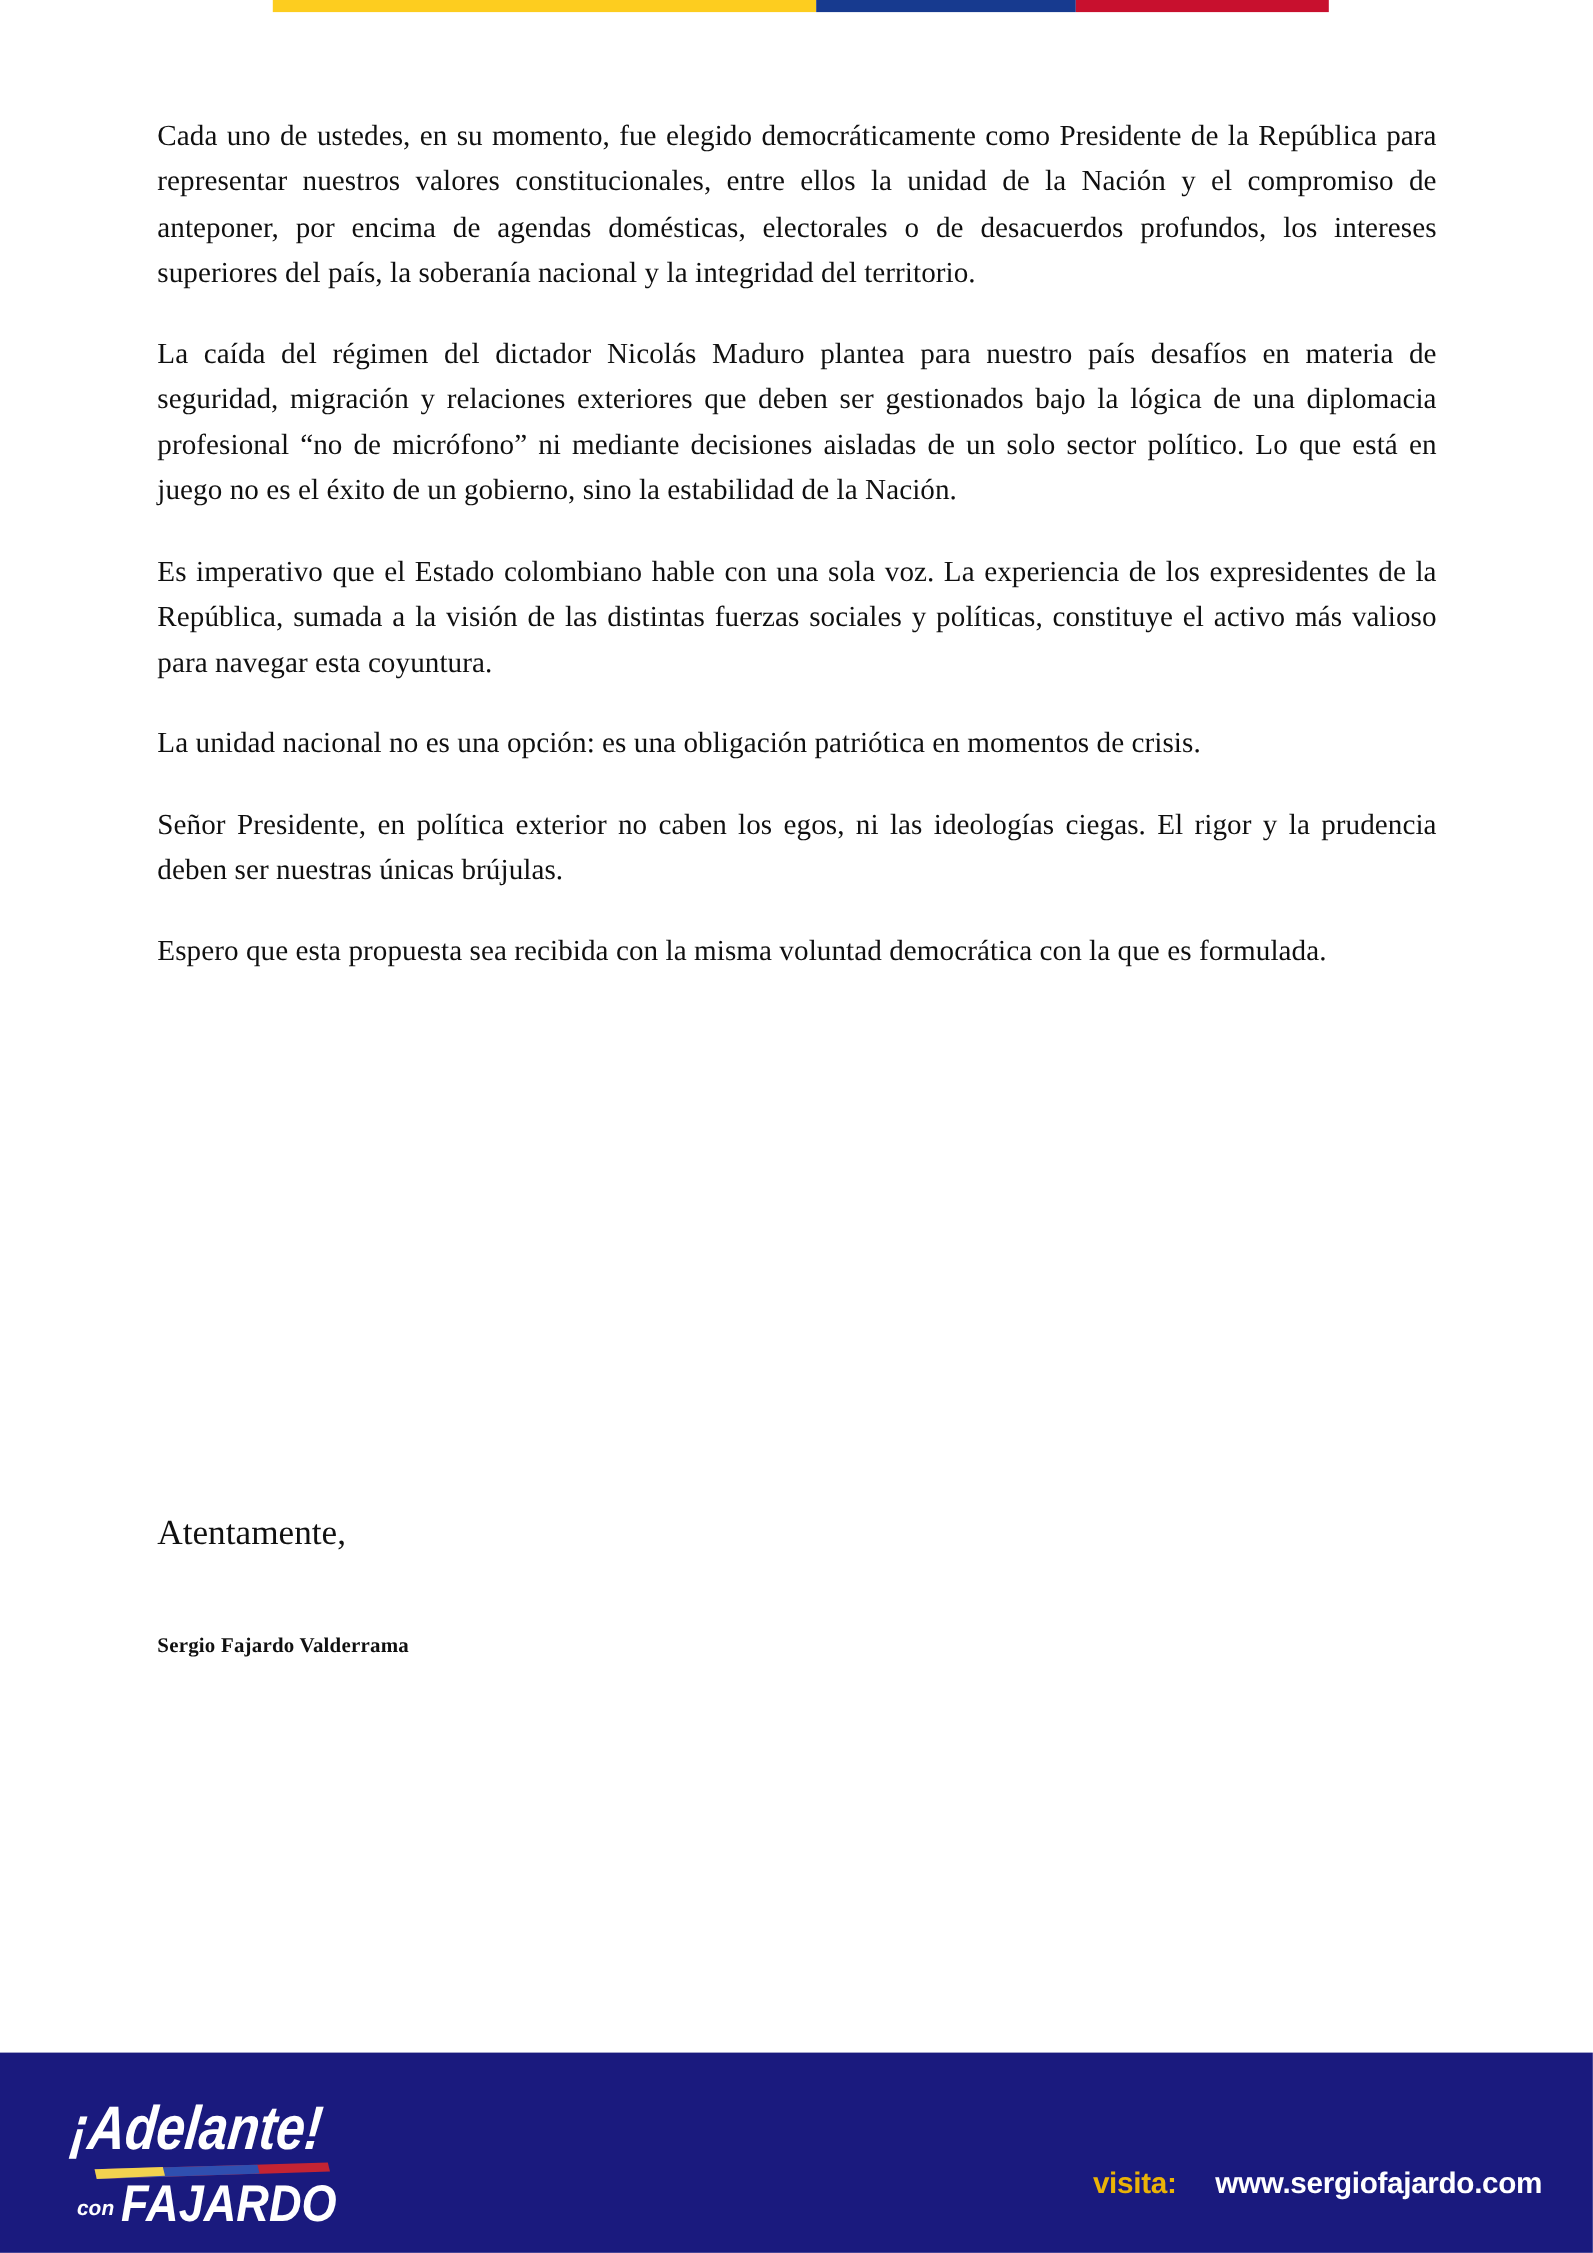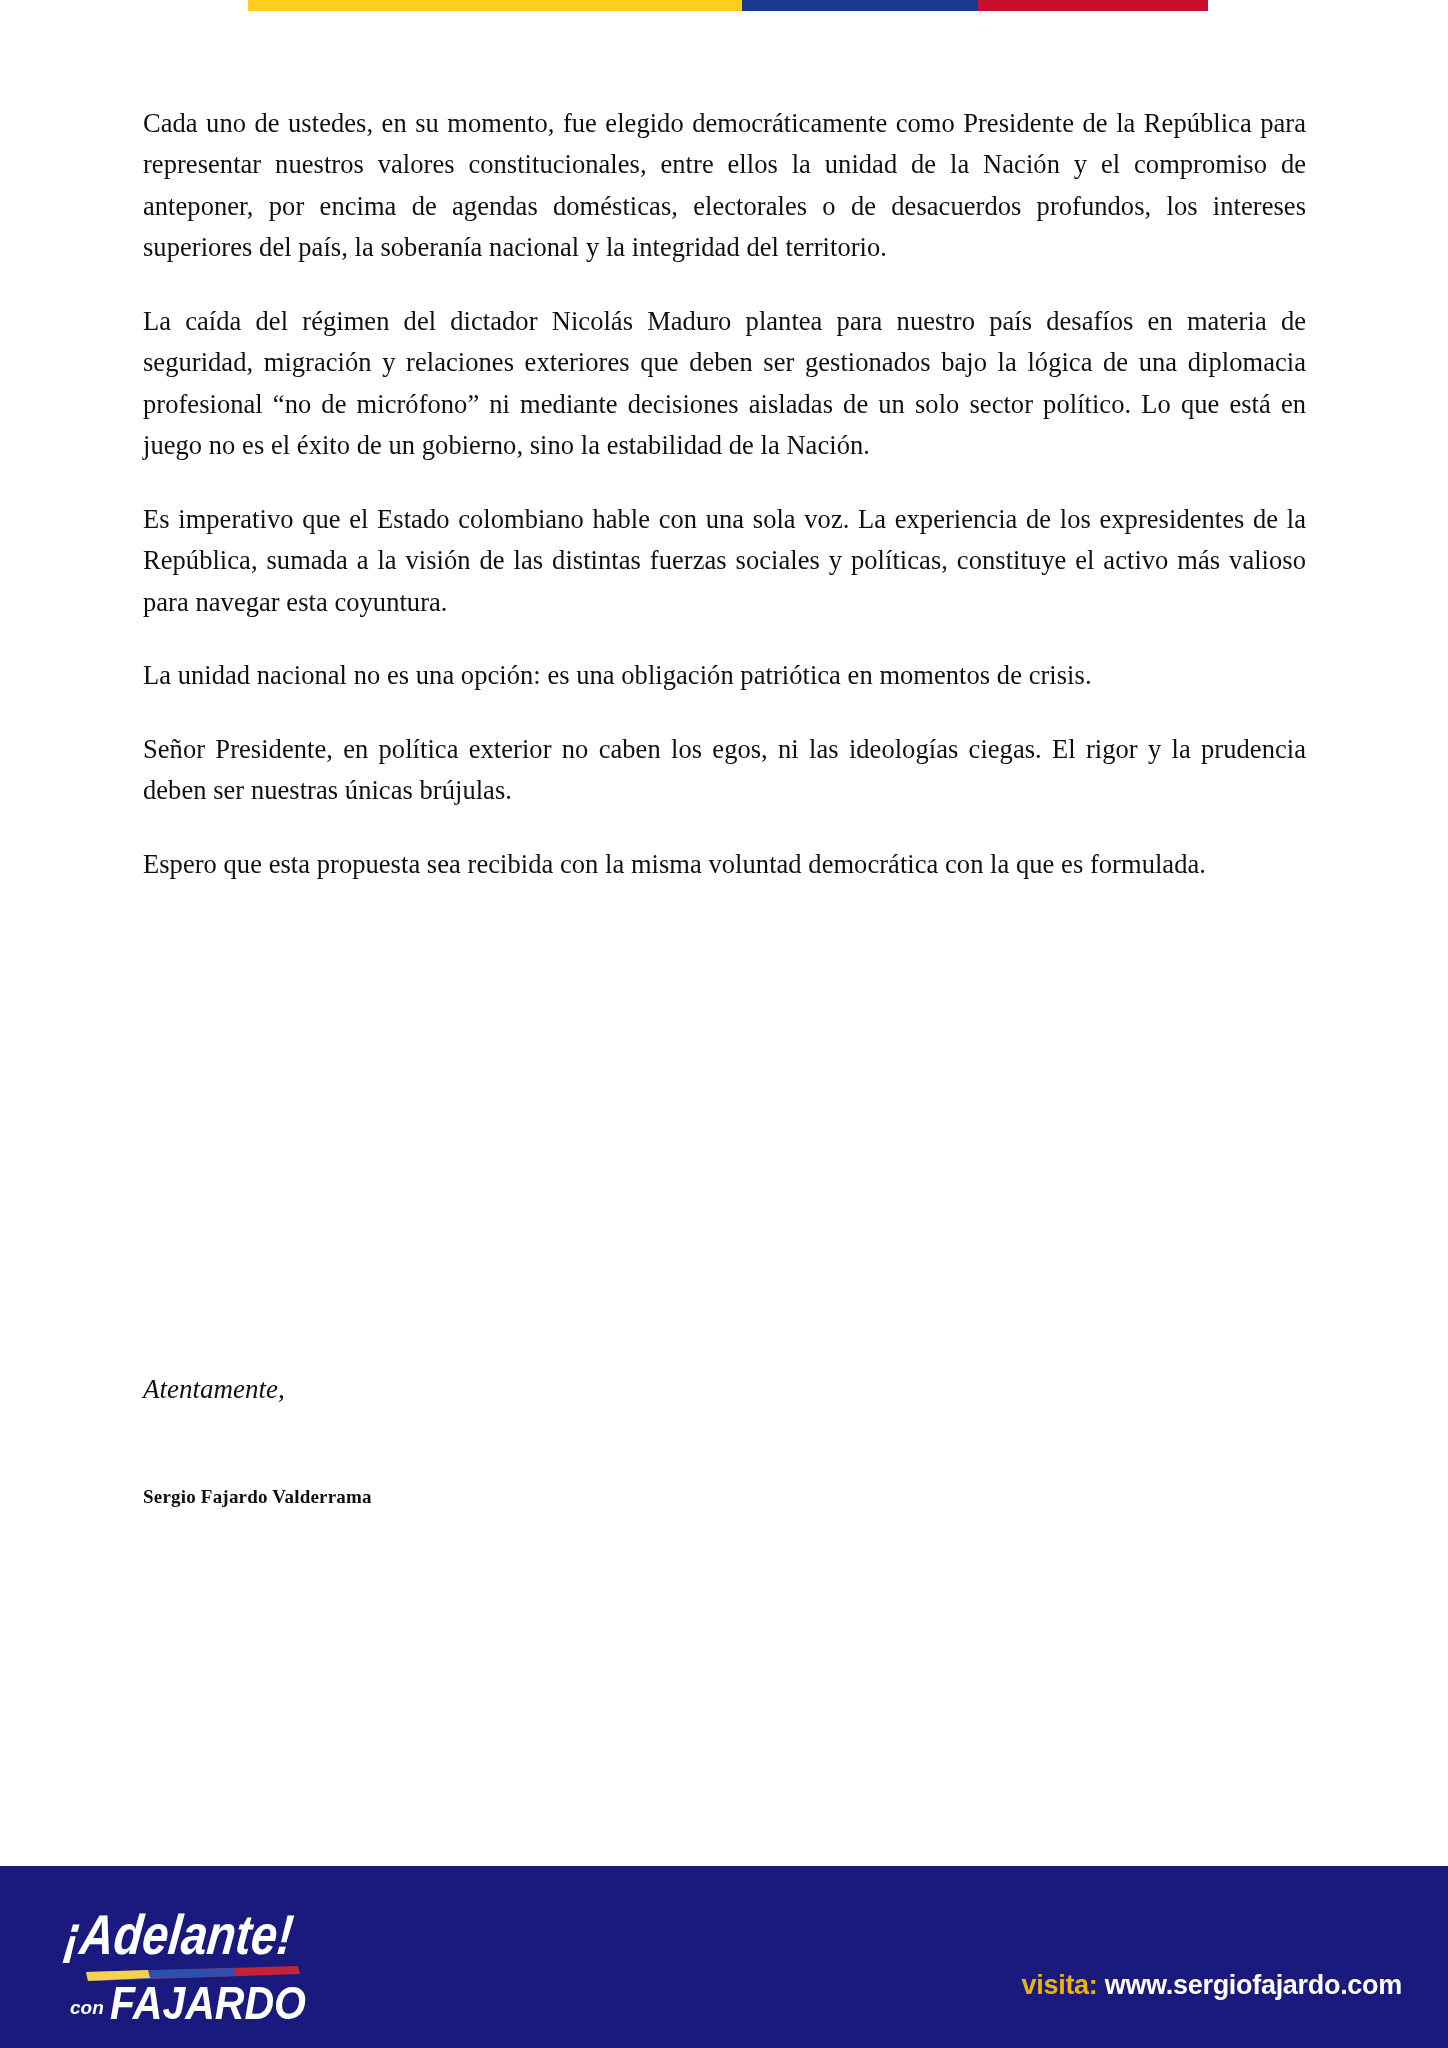--- a/index.html
+++ b/index.html
@@ -48,25 +48,24 @@
   }
   .letter p.para:last-of-type { margin-bottom: 0; }
 
   .closing-block {
     position: absolute;
     left: 143px;
     top: 1368px;
     width: 1167px;
   }
   .closing-line {
-    font-size: 27px;
+    font-size: 32px;
     line-height: 1.565;
     color: #101010;
     margin: 0;
-    font-style: italic;
   }
   .signature-name {
     font-size: 19px;
     line-height: 1.565;
     font-weight: bold;
     color: #101010;
     margin: 0;
     position: absolute;
     top: 114px;
     left: 0;
@@ -97,21 +96,21 @@
     position: absolute;
     right: 46px;
     top: 104px;
     font-family: "Liberation Sans", "DejaVu Sans", sans-serif;
     font-size: 27px;
     font-weight: bold;
     letter-spacing: -0.3px;
     white-space: nowrap;
   }
   .visit-label { color: #e8872a; }
-  .visit-url   { color: #ffffff; }
+  .visit-url   { color: #ffffff; margin-left: 28px; }
 </style>
 </head>
 <body>
 
 <div class="tricolor-bar">
   <div class="seg-yellow" style="background: rgb(253, 205, 31);"></div>
   <div class="seg-blue" style="background: rgb(23, 58, 143);"></div>
   <div class="seg-red" style="background: rgb(200, 16, 46);"></div>
 </div>
 

